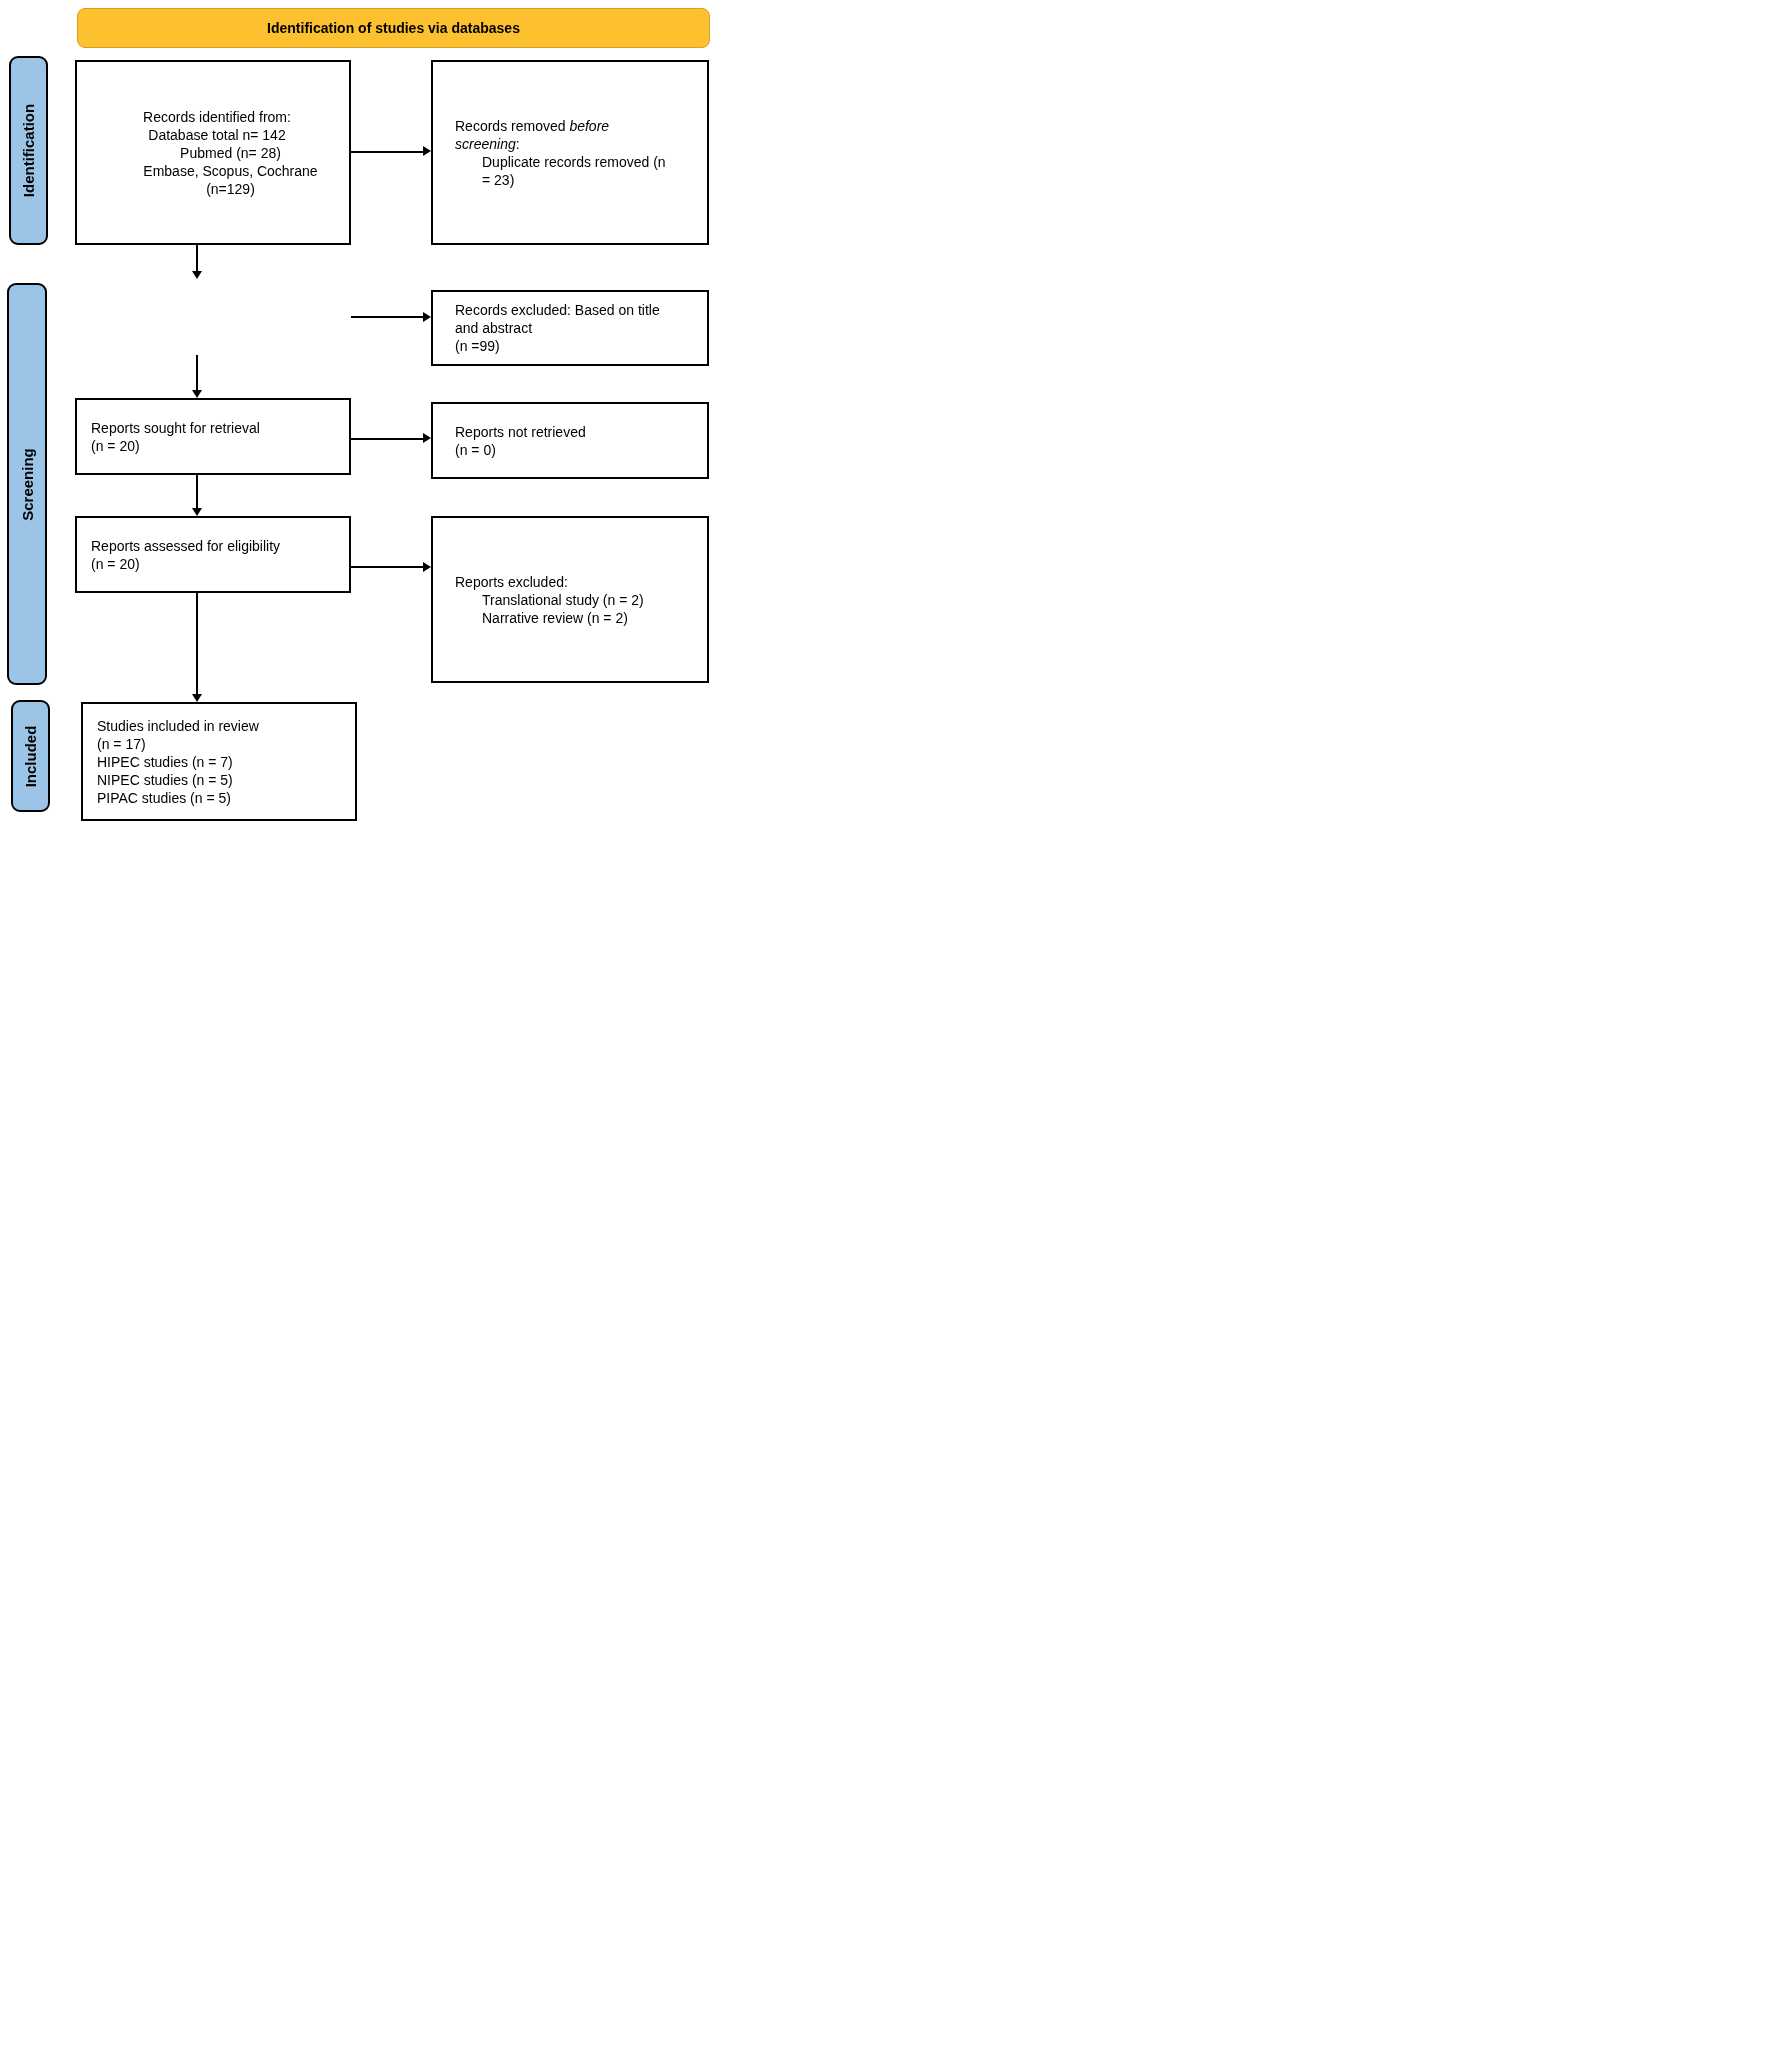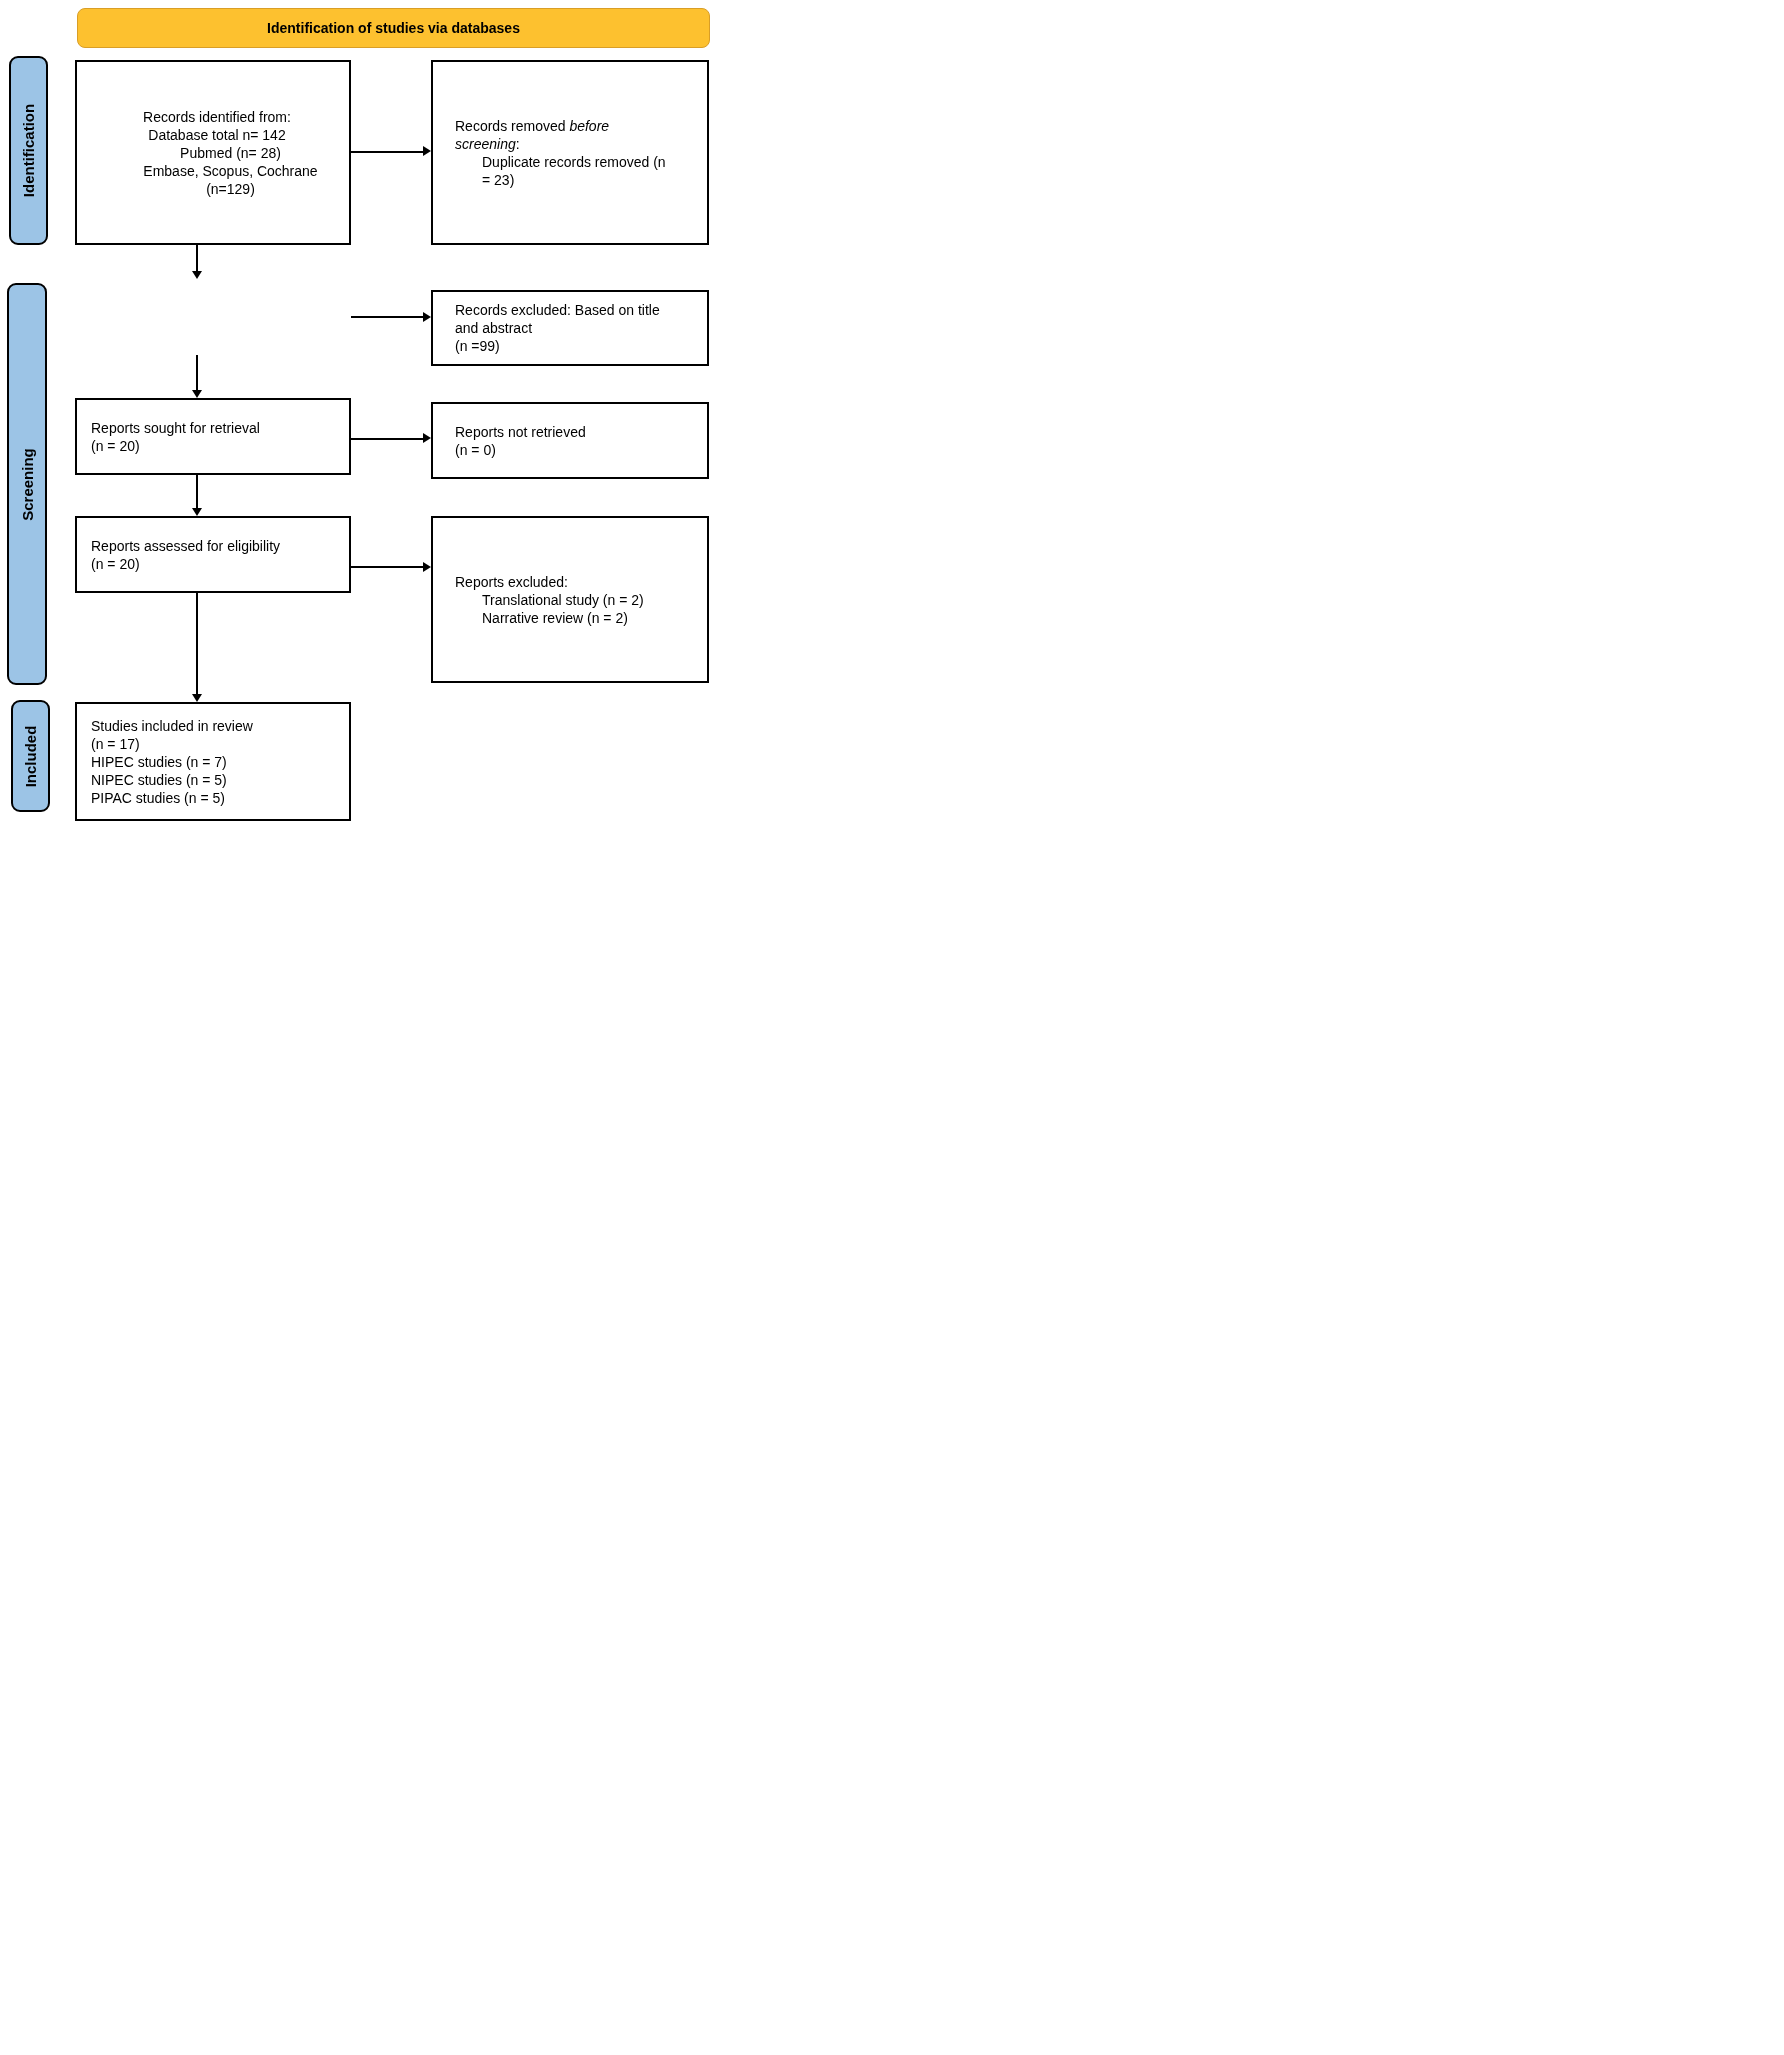--- a/index.html
+++ b/index.html
@@ -49,21 +49,21 @@
     border:2px solid #000;
     display:flex;align-items:center;
     box-sizing:border-box;
   }
   .col-left{left:75px;width:276px;}
   .col-right{left:431px;width:278px;padding-left:8px;}
   .b1{top:60px;height:185px;text-align:center;}
   .b2{top:279px;height:76px;}
   .b3{top:398px;height:77px;}
   .b4{top:516px;height:77px;}
-  .b5{top:702px;height:119px;}
+  .b5{top:702px;height:119px;margin-left:6px;}
   .r1{top:60px;height:185px;}
   .r2{top:290px;height:76px;}
   .r3{top:402px;height:77px;}
   .r4{top:516px;height:167px;}
   .content{
     width:100%;
     padding:0 6px 0 14px;
     font-size:14px;line-height:18px;
   }
   .indent{padding-left:27px;}

